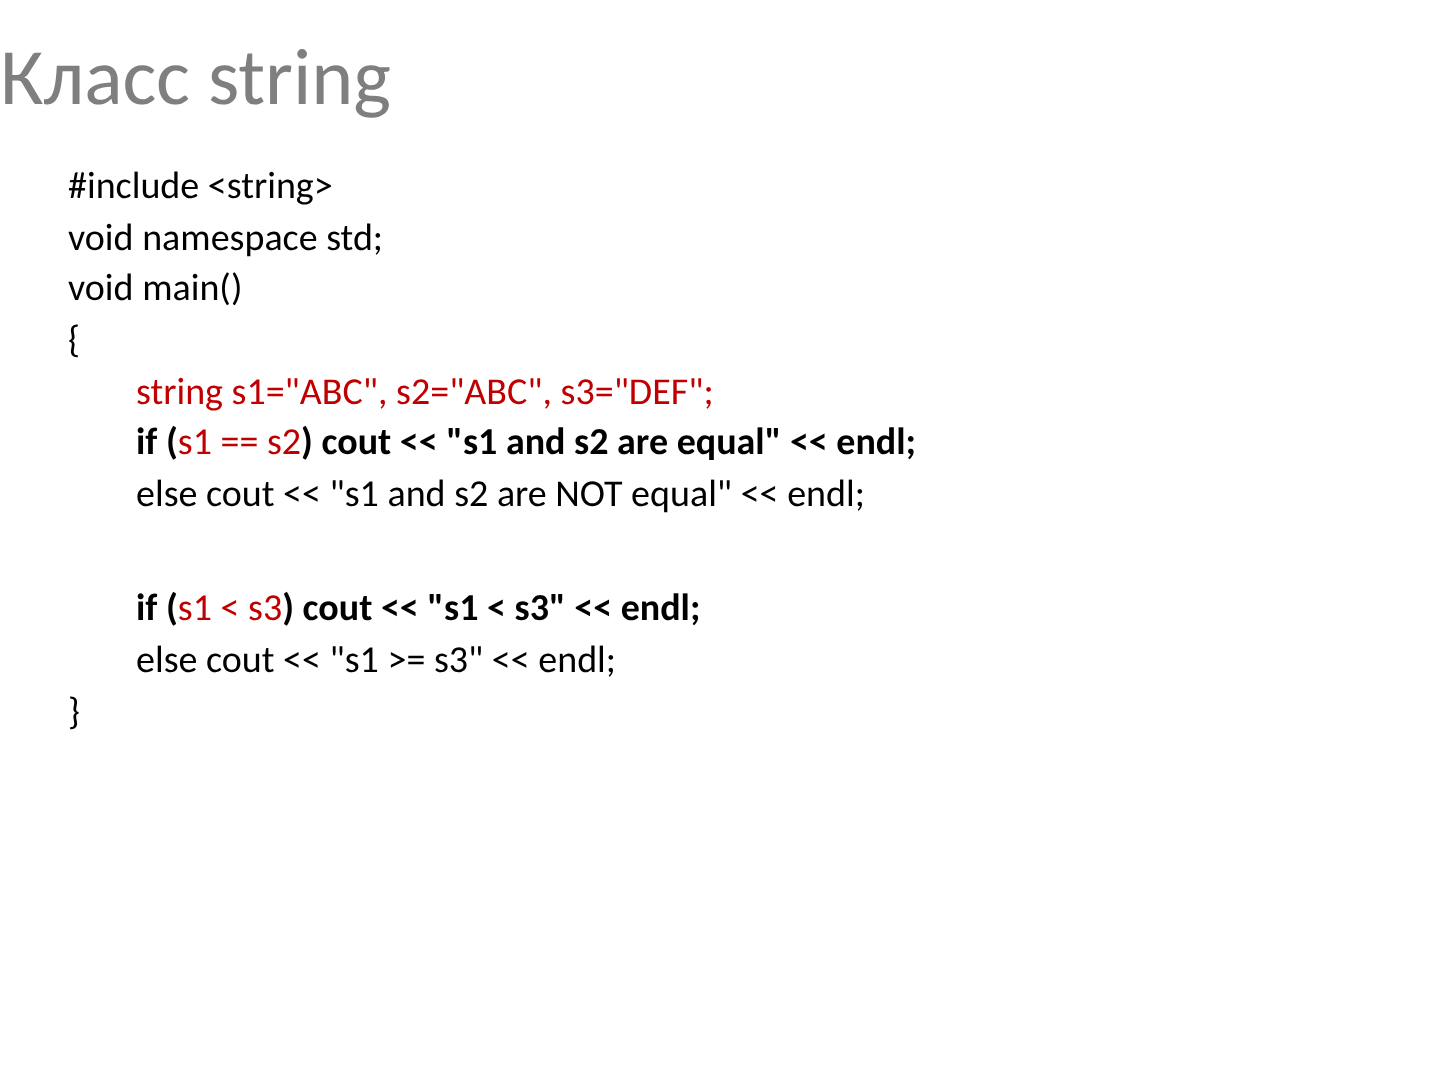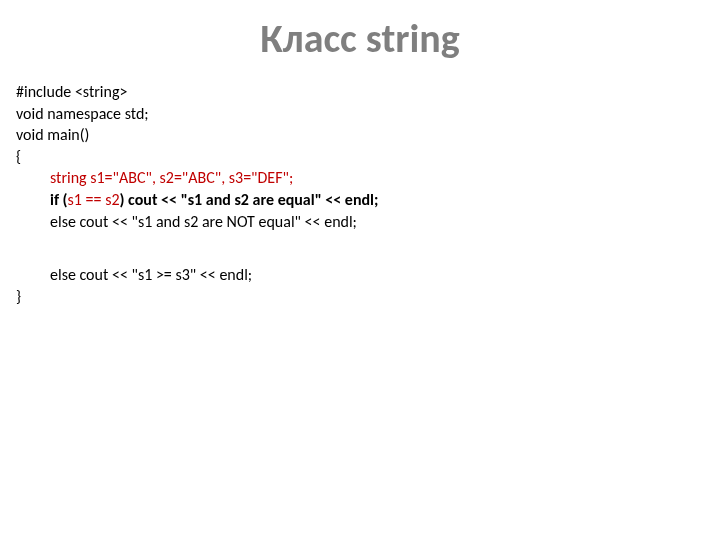--- a/index.html
+++ b/index.html
@@ -11,31 +11,30 @@
     font-family: Calibri, "Segoe UI", Arial, sans-serif;
     overflow: hidden;
   }
   .slide {
     width: 720px;
     height: 540px;
     position: relative;
     box-sizing: border-box;
   }
   .title {
-    text-align: center;
     font-size: 40px;
-    font-weight: bold;
+    font-weight: normal;
     color: #7f7f7f;
     margin-top: 14px;
     margin-bottom: 18px;
   }
   .code-block {
-    padding-left: 16px;
+    padding-left: 34px;
     padding-right: 34px;
-    font-size: 16px;
+    font-size: 19px;
     line-height: 1.35;
     color: #000;
   }
   .code-line {
     white-space: pre;
   }
   .indent {
     padding-left: 34px;
   }
   .red {
@@ -62,18 +61,19 @@
     <div class="code-line">{</div>
 
     <div class="code-line indent"><span class="red">string s1="ABC", s2="ABC", s3="DEF";</span></div>
 
     <div class="code-line indent"><span class="black">if (</span><span class="red">s1 == s2</span><span class="black">) cout &lt;&lt; "s1 and s2 are equal" &lt;&lt; endl;</span></div>
 
     <div class="code-line indent">else cout &lt;&lt; "s1 and s2 are NOT equal" &lt;&lt; endl;</div>
 
     <div class="blank"></div>
 
+    <div class="code-line indent"><span class="black">if (</span><span class="red">s1 &lt; s3</span><span class="black">) cout &lt;&lt; "s1 &lt; s3" &lt;&lt; endl;</span></div>
 
     <div class="code-line indent">else cout &lt;&lt; "s1 &gt;= s3" &lt;&lt; endl;</div>
 
     <div class="code-line">}</div>
   </div>
 </div>
 
 </body></html>

